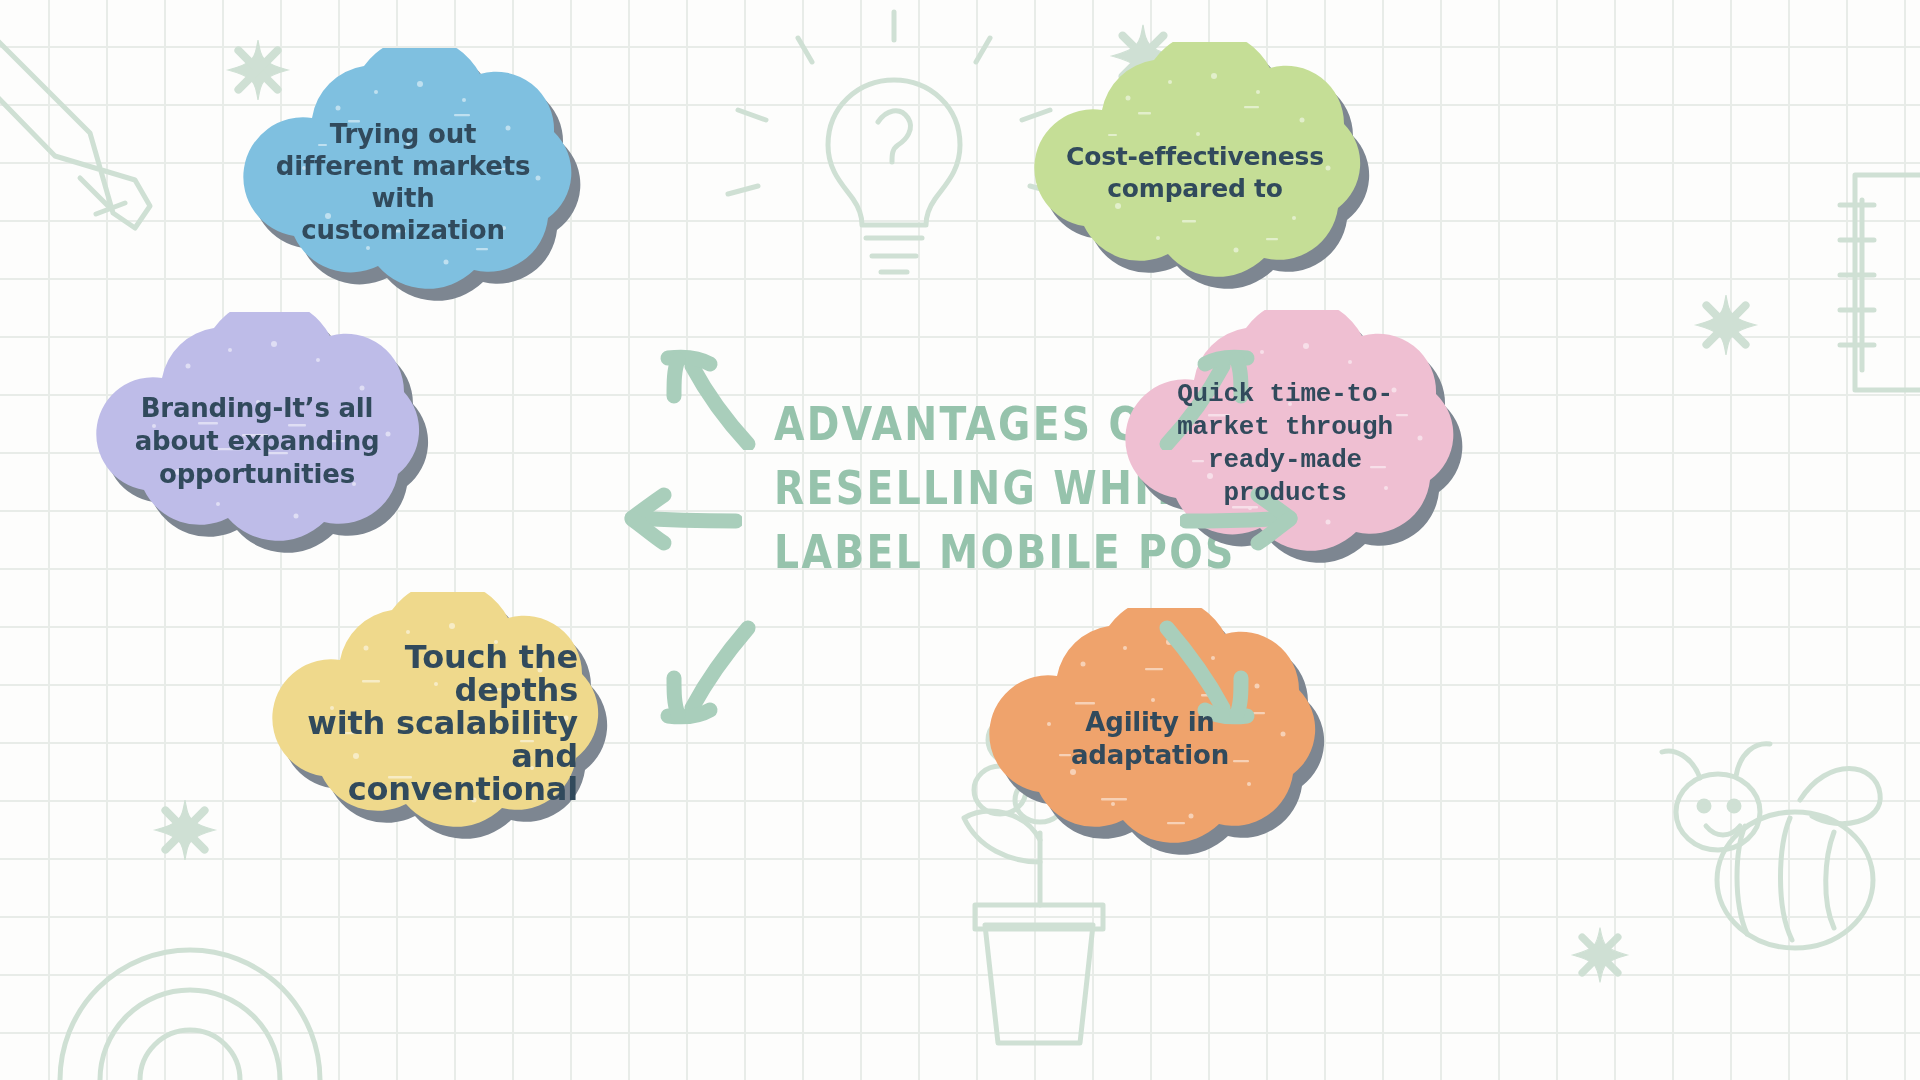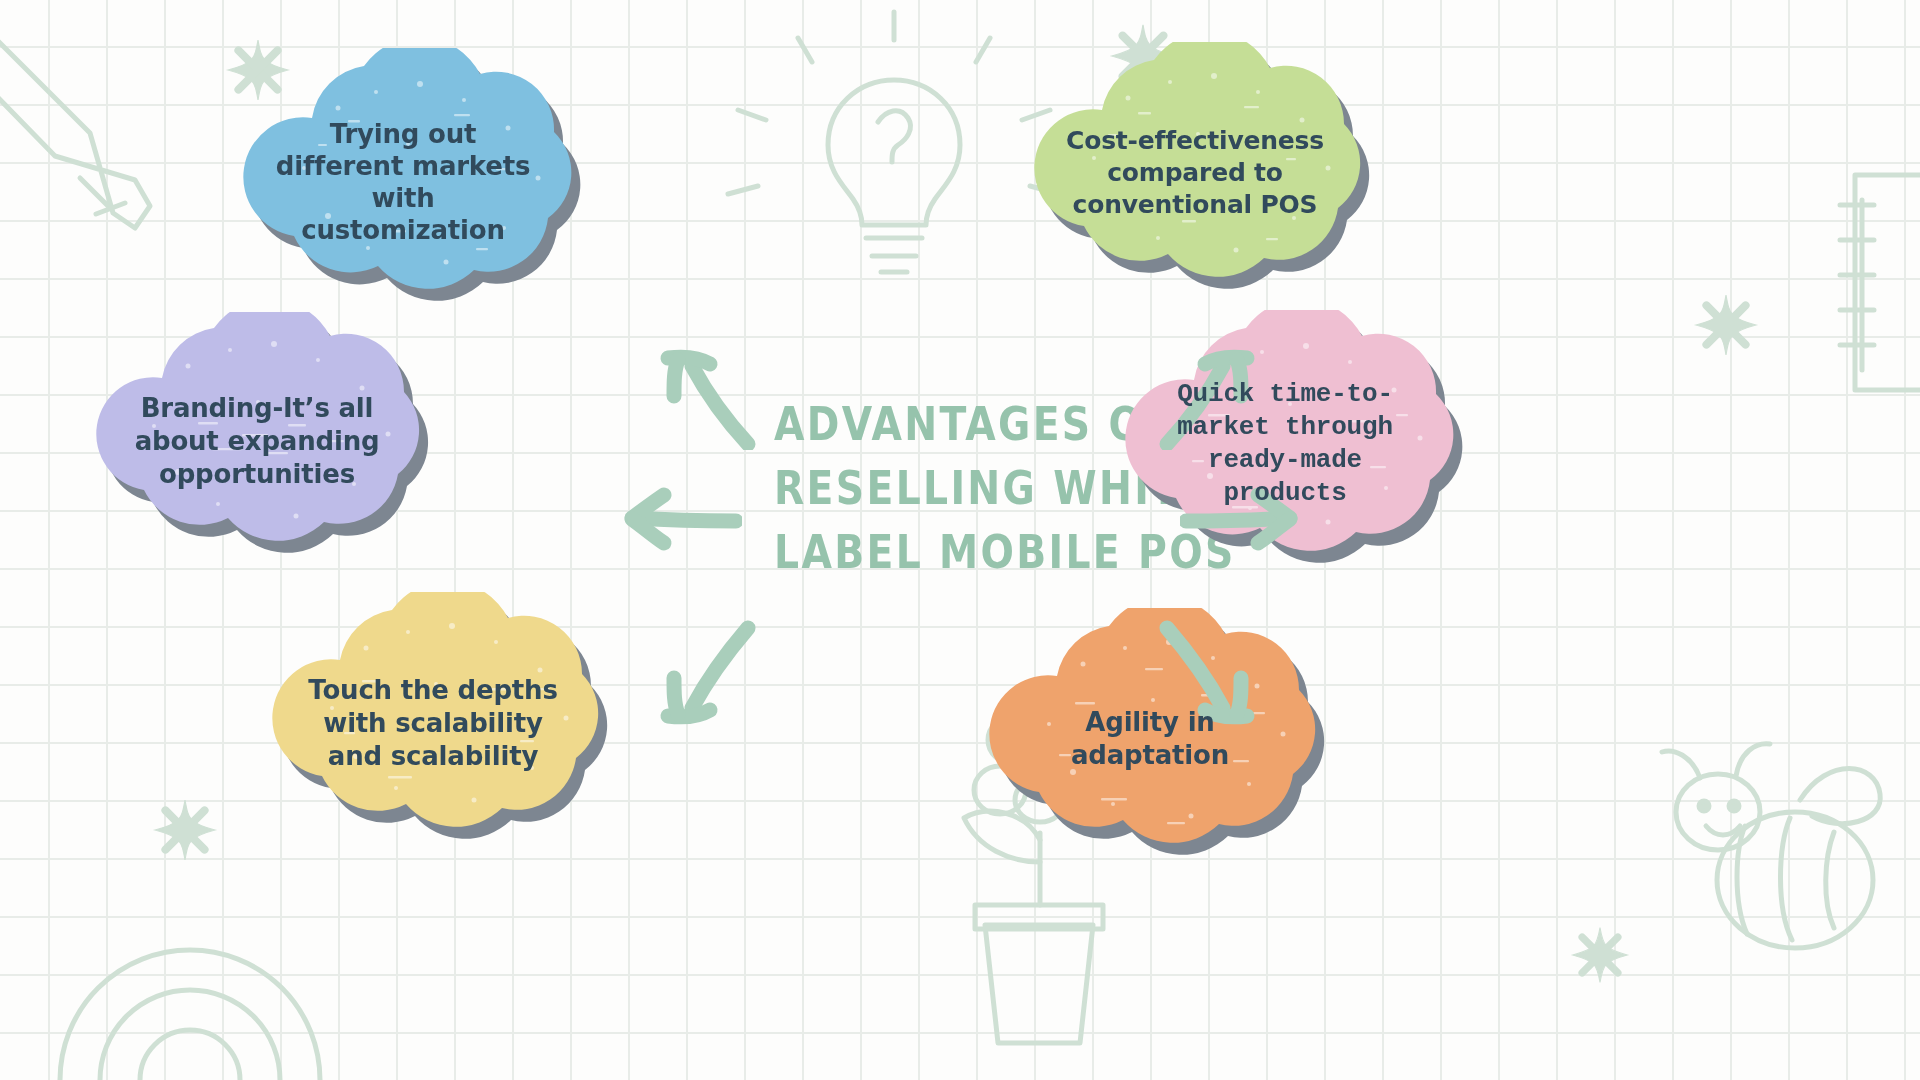--- a/index.html
+++ b/index.html
@@ -256,21 +256,20 @@
         <rect x="244" y="64" width="15" height="2.2" rx="1"></rect>
       <rect x="182" y="178" width="14" height="2.4" rx="1"></rect>
         <rect x="286" y="116" width="10" height="2.2" rx="1"></rect>
       <rect x="108" y="92" width="9" height="2" rx="1"></rect>
         <rect x="266" y="196" width="12" height="2.2" rx="1"></rect>
     </g>
   </svg>
   <div class="cloud-label" style="font-size:25px;line-height:32px;width:300px;">
     <div>Cost-effectiveness</div>
     <div>compared to</div>
-    <div>conventional POS</div>
   </div>
 </div>
 
 <div class="cloud" style="left:62px;top:312px;width:390px;height:258px;">
   <svg class="cloud-shape" viewBox="0 0 390 258" preserveAspectRatio="none">
     <g transform="translate(9,12)">
       <path fill="#7d8691" d="M100,66 a62,62 0 0 1 52,-50 a68,68 0 0 1 116,8 a58,58 0 0 1 74,56 a56,56 0 0 1 -6,82 a60,60 0 0 1 -74,48 a66,66 0 0 1 -96,-4 a62,62 0 0 1 -84,-28 a56,56 0 0 1 18,-112 z"></path>
     </g>
     <path fill="#bebce8" d="M100,66 a62,62 0 0 1 52,-50 a68,68 0 0 1 116,8 a58,58 0 0 1 74,56 a56,56 0 0 1 -6,82 a60,60 0 0 1 -74,48 a66,66 0 0 1 -96,-4 a62,62 0 0 1 -84,-28 a56,56 0 0 1 18,-112 z"></path>
     <g class="speckle" fill="#ffffff" opacity=".6">
@@ -356,24 +355,24 @@
         <circle cx="328" cy="126" r="2.5"></circle>
         <circle cx="198" cy="92" r="2"></circle>
       <rect x="124" y="88" width="18" height="2.6" rx="1"></rect>
         <rect x="250" y="96" width="20" height="2.4" rx="1"></rect>
       <rect x="150" y="184" width="24" height="2.4" rx="1"></rect>
         <rect x="282" y="148" width="14" height="2.2" rx="1"></rect>
       <rect x="106" y="140" width="11" height="2.2" rx="1"></rect>
         <rect x="300" y="96" width="12" height="2.2" rx="1"></rect>
     </g>
   </svg>
-  <div class="cloud-label" style="font-size:26px;line-height:33px;width:290px;">
+  <div class="cloud-label" style="font-size:32px;line-height:33px;width:290px;text-align:right;">
     <div>Touch the depths</div>
     <div>with scalability</div>
-    <div>and scalability</div>
+    <div>and conventional</div>
   </div>
 </div>
 
 <div class="cloud" style="left:955px;top:608px;width:390px;height:262px;">
   <svg class="cloud-shape" viewBox="0 0 390 262" preserveAspectRatio="none">
     <g transform="translate(9,12)">
       <path fill="#7d8691" d="M102,68 a62,62 0 0 1 52,-50 a68,68 0 0 1 116,8 a58,58 0 0 1 74,56 a56,56 0 0 1 -6,84 a60,60 0 0 1 -74,50 a66,66 0 0 1 -96,-4 a62,62 0 0 1 -84,-28 a56,56 0 0 1 18,-116 z"></path>
     </g>
     <path fill="#efa36c" d="M102,68 a62,62 0 0 1 52,-50 a68,68 0 0 1 116,8 a58,58 0 0 1 74,56 a56,56 0 0 1 -6,84 a60,60 0 0 1 -74,50 a66,66 0 0 1 -96,-4 a62,62 0 0 1 -84,-28 a56,56 0 0 1 18,-116 z"></path>
     <g class="speckle" fill="#ffffff" opacity=".55">

